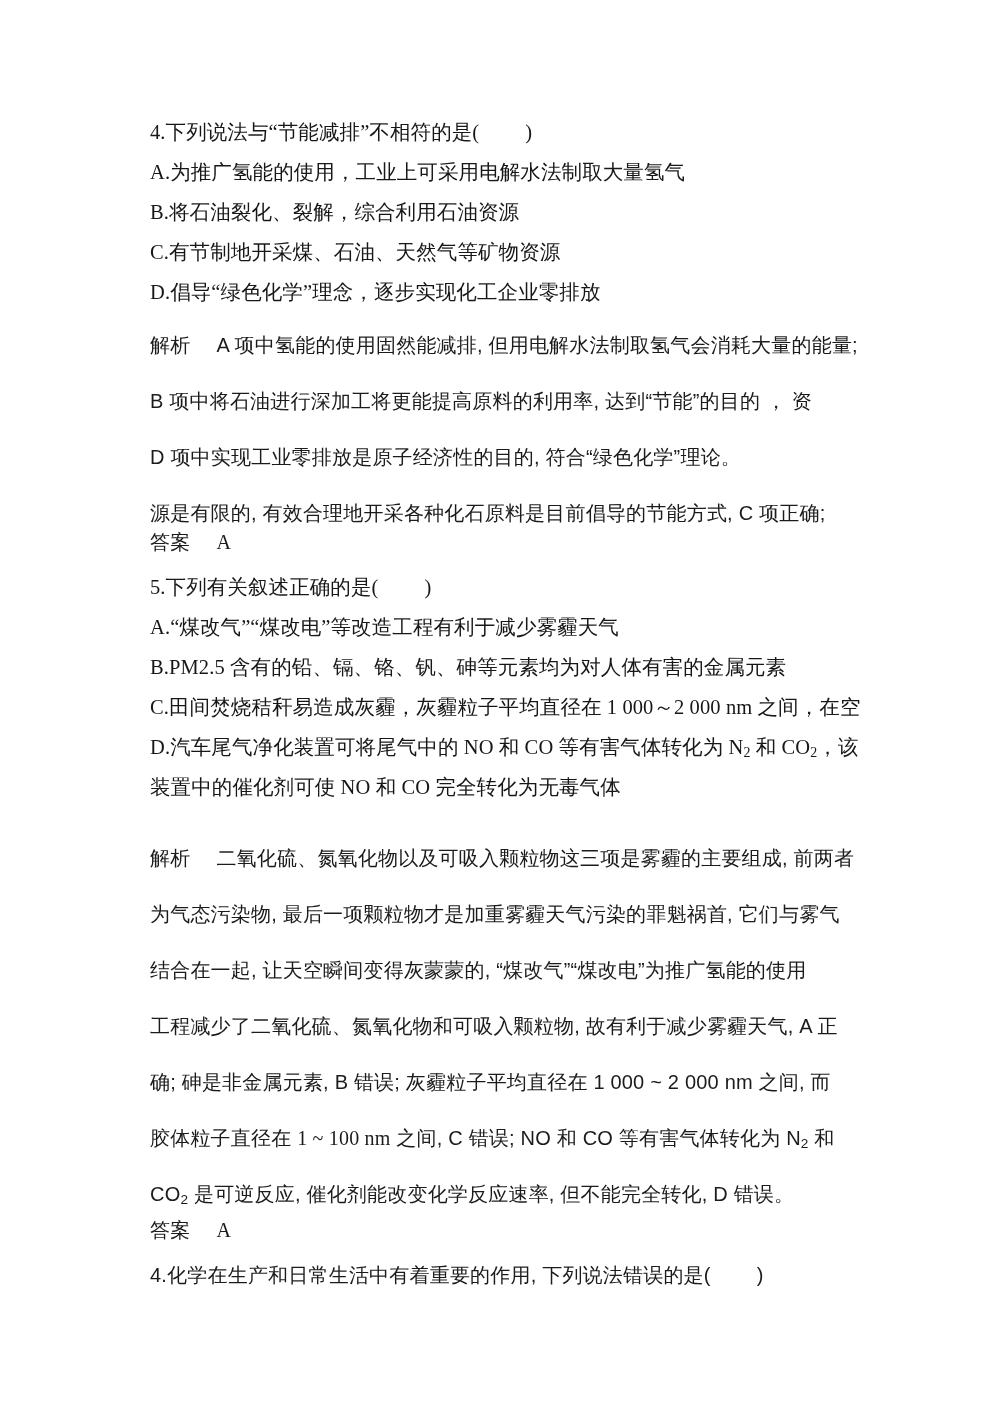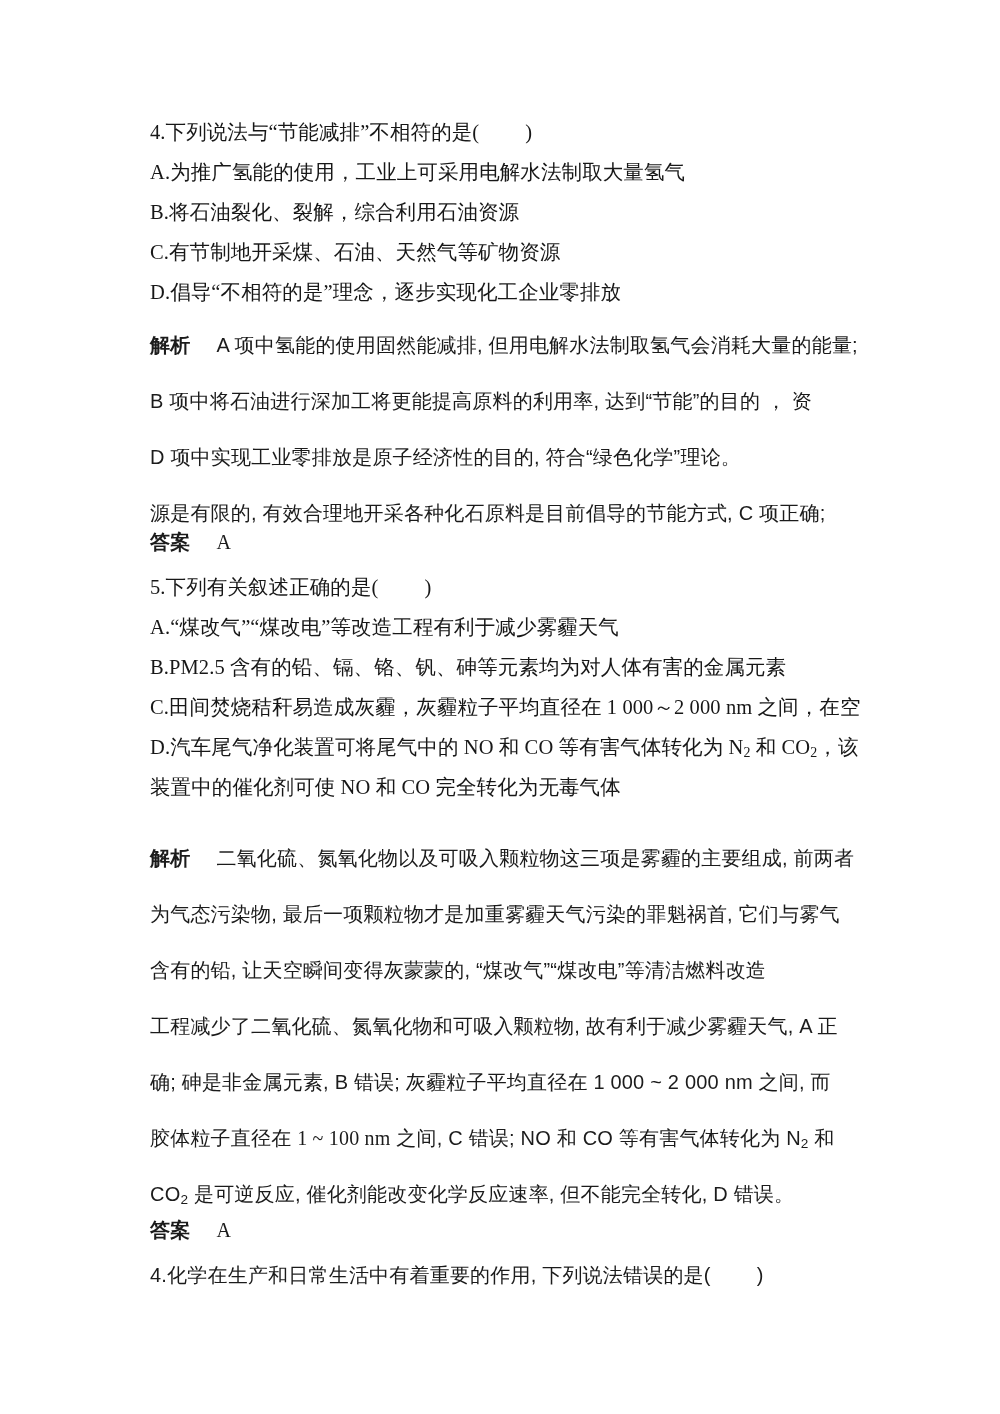--- a/index.html
+++ b/index.html
@@ -51,21 +51,21 @@
     line-height: 56px;
     color: #1b1b1b;
     white-space: pre-wrap;
     letter-spacing: 0.2px;
   }
   .x-line.tight {
     line-height: 40px;
   }
 
   .lbl {
-    font-weight: bold;
+    font-weight: normal;
   }
   .gap-md { display: inline-block; width: 26px; }
   .blank  { display: inline-block; width: 46px; }
 
   
   .sf {
     font-family: "Liberation Serif", "DejaVu Serif", serif;
   }
 
   sub {
@@ -86,21 +86,21 @@
 <body>
 
 <div class="page">
   <div class="content">
 
     <div class="block-q4">
       <div class="q-line"><span>4.下列说法与“节能减排”不相符的是(</span><span class="blank"></span><span>)</span></div>
       <div class="q-line">A.为推广氢能的使用，工业上可采用电解水法制取大量氢气</div>
       <div class="q-line">B.将石油裂化、裂解，综合利用石油资源</div>
       <div class="q-line">C.有节制地开采煤、石油、天然气等矿物资源</div>
-      <div class="q-line">D.倡导“不相符的是”理念，逐步实现化工企业零排放</div>
+      <div class="q-line">D.倡导“绿色化学”理念，逐步实现化工企业零排放</div>
     </div>
 
     <div class="block-x4">
       <div class="x-line"><span class="lbl">解析</span><span class="gap-md"></span><span>A 项中氢能的使用固然能减排, 但用电解水法制取氢气会消耗大量的能量;</span></div>
       <div class="x-line">B 项中将石油进行深加工将更能提高原料的利用率, 达到“节能”的目的 ， 资</div>
       <div class="x-line">D 项中实现工业零排放是原子经济性的目的, 符合“绿色化学”理论。</div>
       <div class="x-line">源是有限的, 有效合理地开采各种化石原料是目前倡导的节能方式, C 项正确;</div>
     </div>
 
     <div class="block-a4">
@@ -112,21 +112,21 @@
       <div class="q-line">A.“煤改气”“煤改电”等改造工程有利于减少雾霾天气</div>
       <div class="q-line">B.PM2.5 含有的铅、镉、铬、钒、砷等元素均为对人体有害的金属元素</div>
       <div class="q-line"><span>C.田间焚烧秸秆易造成灰霾，灰霾粒子平均直径在 1 000～2 000 nm 之间，在空</span></div>
       <div class="q-line">D.汽车尾气净化装置可将尾气中的 NO 和 CO 等有害气体转化为 N<sub>2</sub> 和 CO<sub>2</sub>，该</div>
       <div class="q-line">装置中的催化剂可使 NO 和 CO 完全转化为无毒气体</div>
     </div>
 
     <div class="block-x5">
       <div class="x-line"><span class="lbl">解析</span><span class="gap-md"></span><span>二氧化硫、氮氧化物以及可吸入颗粒物这三项是雾霾的主要组成, 前两者</span></div>
       <div class="x-line">为气态污染物, 最后一项颗粒物才是加重雾霾天气污染的罪魁祸首, 它们与雾气</div>
-      <div class="x-line">含有的铅, 让天空瞬间变得灰蒙蒙的, “煤改气”“煤改电”等清洁燃料改造</div>
+      <div class="x-line">结合在一起, 让天空瞬间变得灰蒙蒙的, “煤改气”“煤改电”为推广氢能的使用</div>
       <div class="x-line">工程减少了二氧化硫、氮氧化物和可吸入颗粒物, 故有利于减少雾霾天气, A 正</div>
       <div class="x-line">确; 砷是非金属元素, B 错误; 灰霾粒子平均直径在 1 000 ~ 2 000 nm 之间, 而</div>
       <div class="x-line">胶体粒子直径在 <span class="sf">1 ~ 100 nm</span> 之间, C 错误; NO 和 CO 等有害气体转化为 N<sub>2</sub> 和</div>
       <div class="x-line">CO<sub>2</sub> 是可逆反应, 催化剂能改变化学反应速率, 但不能完全转化, D 错误。</div>
     </div>
 
     <div class="block-a5">
       <div class="x-line tight"><span class="lbl">答案</span><span class="gap-md"></span><span class="sf">A</span></div>
     </div>
 

